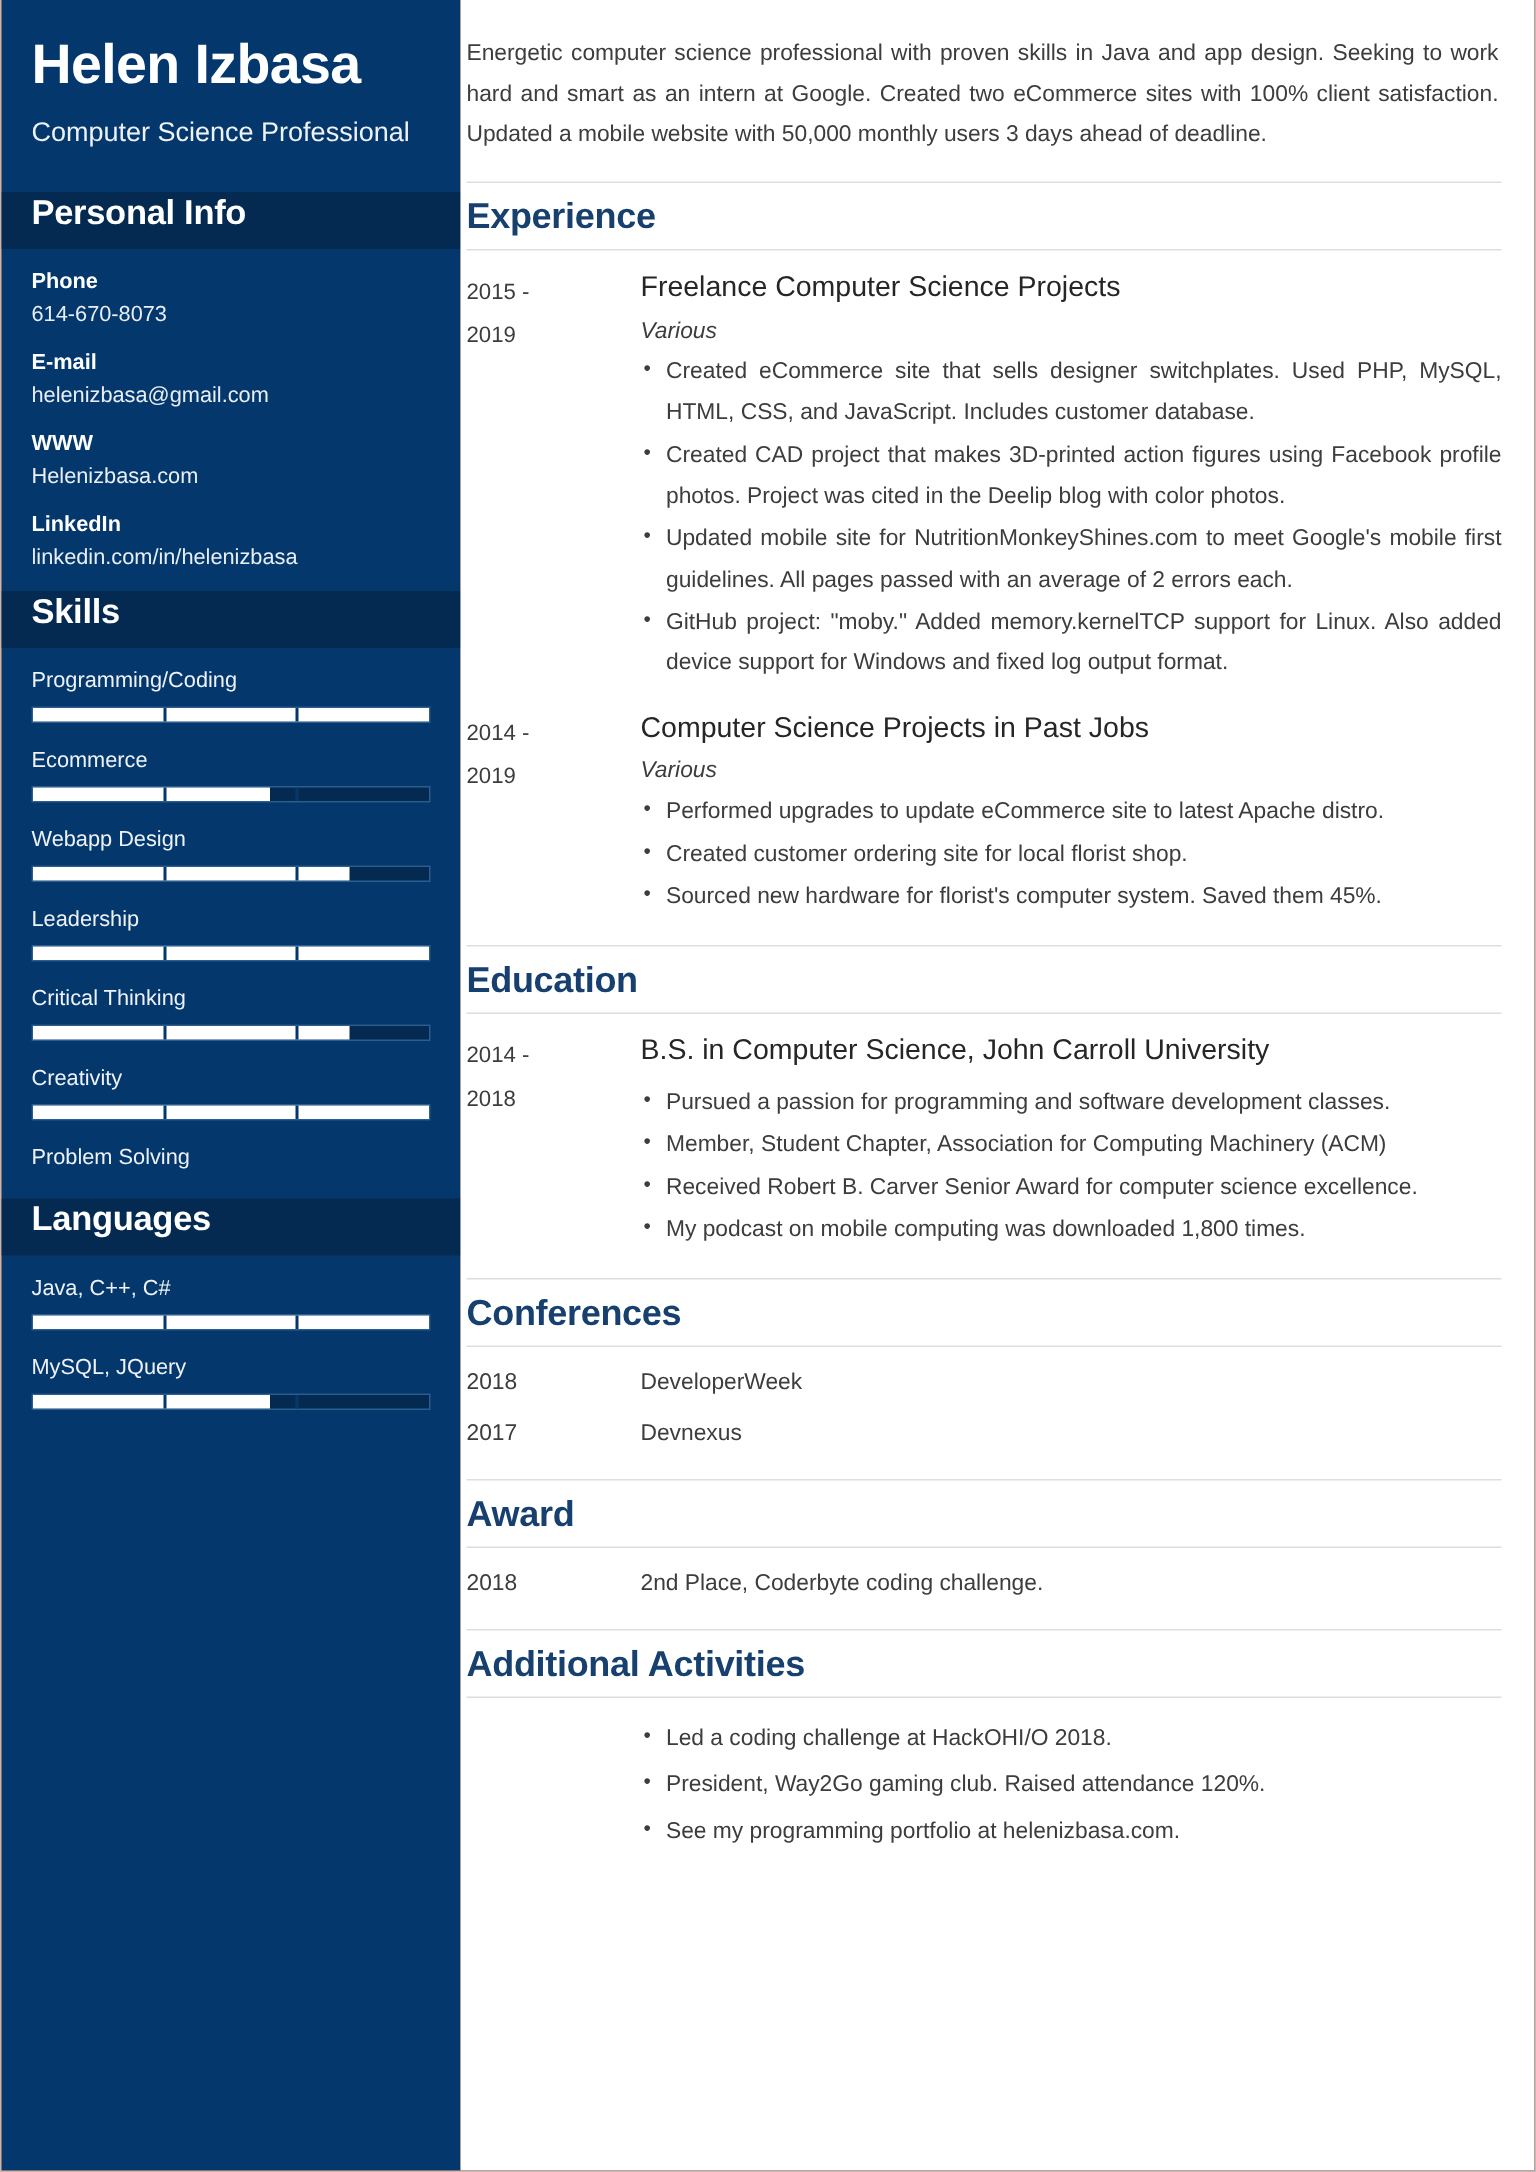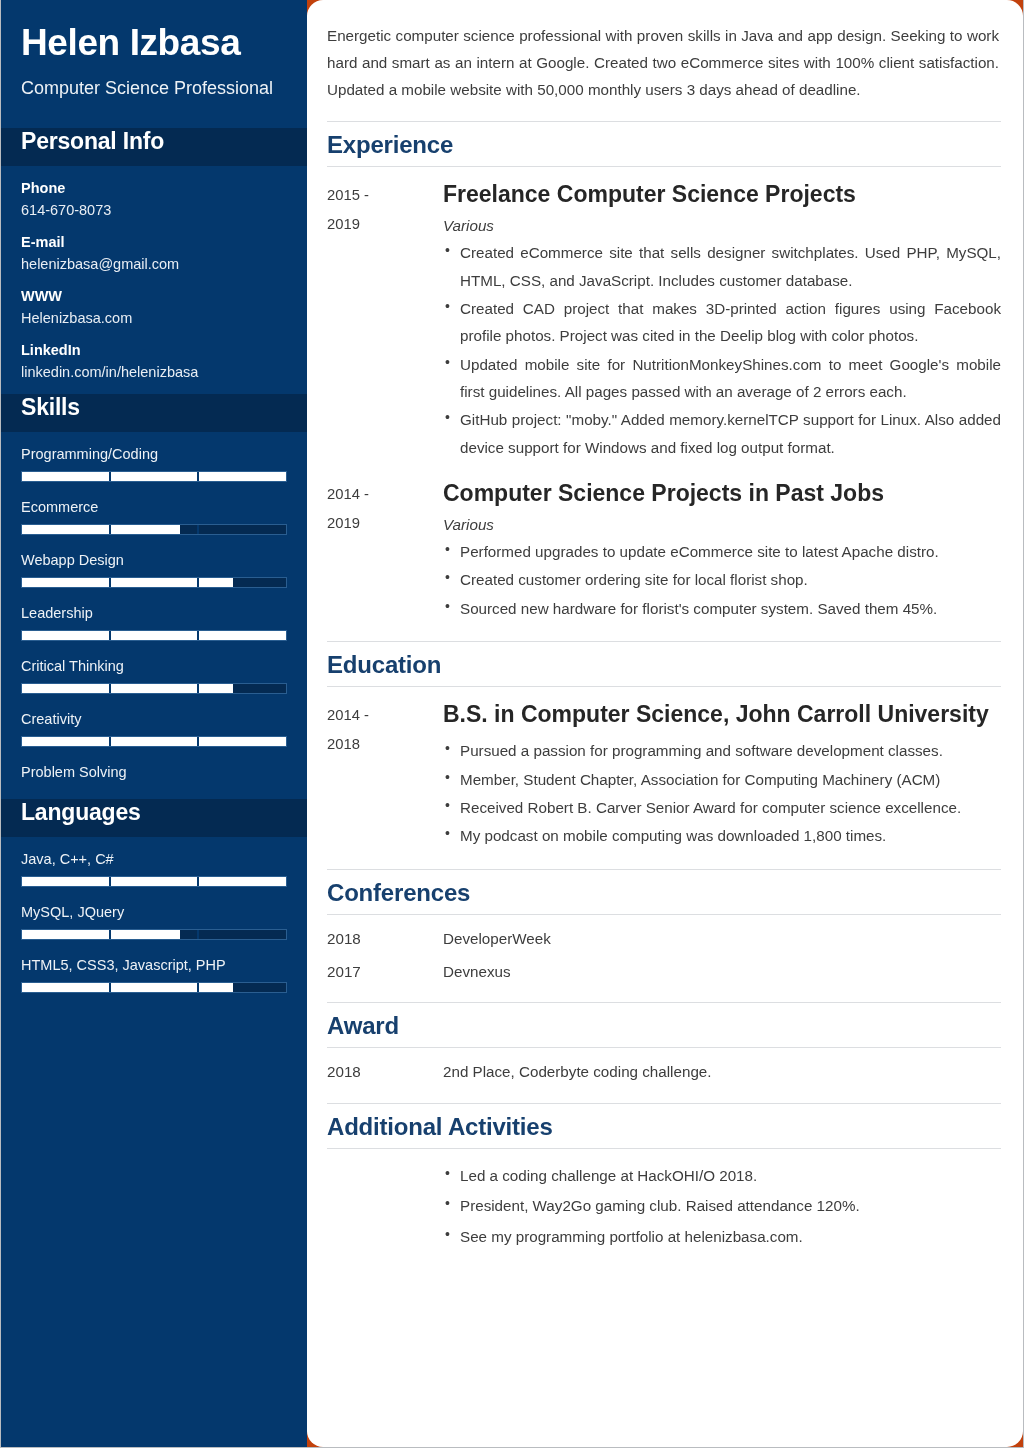--- a/index.html
+++ b/index.html
@@ -104,24 +104,23 @@
   }
   .bar-ticks span {
     flex: 1 1 0;
     border-right: 2px solid #04386d;
   }
   .bar-ticks span:last-child { border-right: none; }
 
   
   #main {
     flex: 1 1 auto;
-    padding: 22px 22px 10px 20px;
+    padding: 22px 22px 10px 4px;
     background: #ffffff;
     min-width: 0;
-    border-radius: 16px;
   }
 
   .summary {
     font-size: 15.2px;
     line-height: 1.78;
     color: #3d3d3d;
     text-align: justify;
     padding-right: 2px;
   }
 
@@ -148,22 +147,22 @@
   .entry-date {
     flex: 0 0 116px;
     width: 116px;
     font-size: 14.8px;
     line-height: 1.95;
     color: #3d3d3d;
     padding-top: 2px;
   }
   .entry-body { flex: 1 1 auto; min-width: 0; }
   .entry-title {
-    font-size: 23px;
-    font-weight: bold;
+    font-size: 19px;
+    font-weight: normal;
     color: #262626;
     line-height: 1.35;
     margin-bottom: 7px;
   }
   .entry-sub {
     font-size: 15.2px;
     font-style: italic;
     color: #3d3d3d;
     margin-bottom: 5px;
   }
@@ -323,31 +322,20 @@
               <span></span>
               <span></span>
               <span></span>
             </div>
         </div>
       </div>
       <div class="bar-item">
         <div class="bar-label">MySQL, JQuery</div>
         <div class="bar-track">
           <div class="bar-fill" style="width: 60%;"></div>
-          <div class="bar-ticks">
-              <span></span>
-              <span></span>
-              <span></span>
-            </div>
-        </div>
-      </div>
-      <div class="bar-item">
-        <div class="bar-label">HTML5, CSS3, Javascript, PHP</div>
-        <div class="bar-track">
-          <div class="bar-fill" style="width: 80%;"></div>
           <div class="bar-ticks">
               <span></span>
               <span></span>
               <span></span>
             </div>
         </div>
       </div>
     </div>
 
   </aside>

